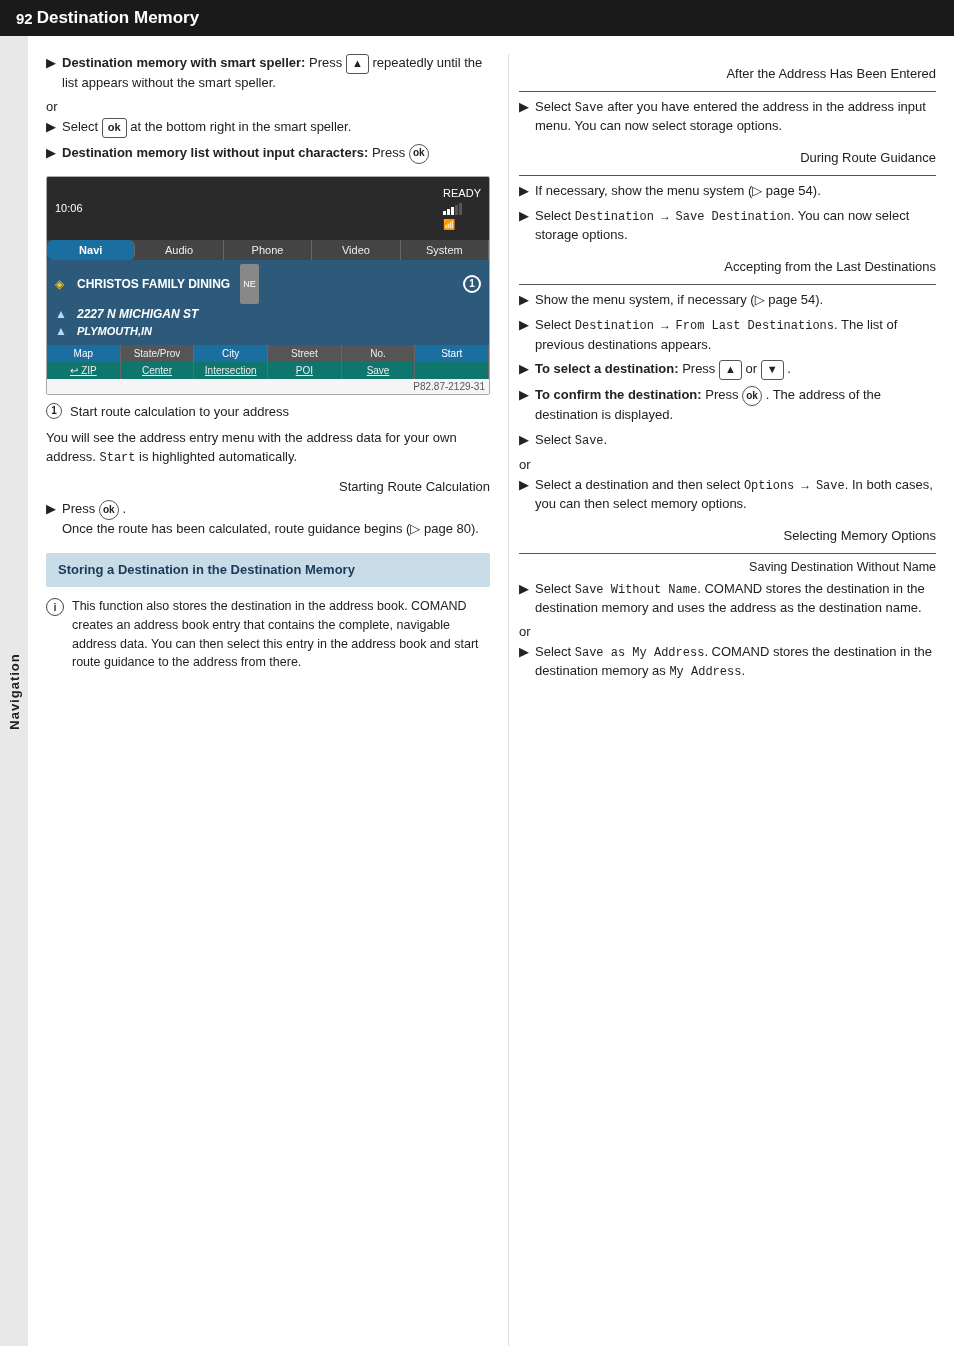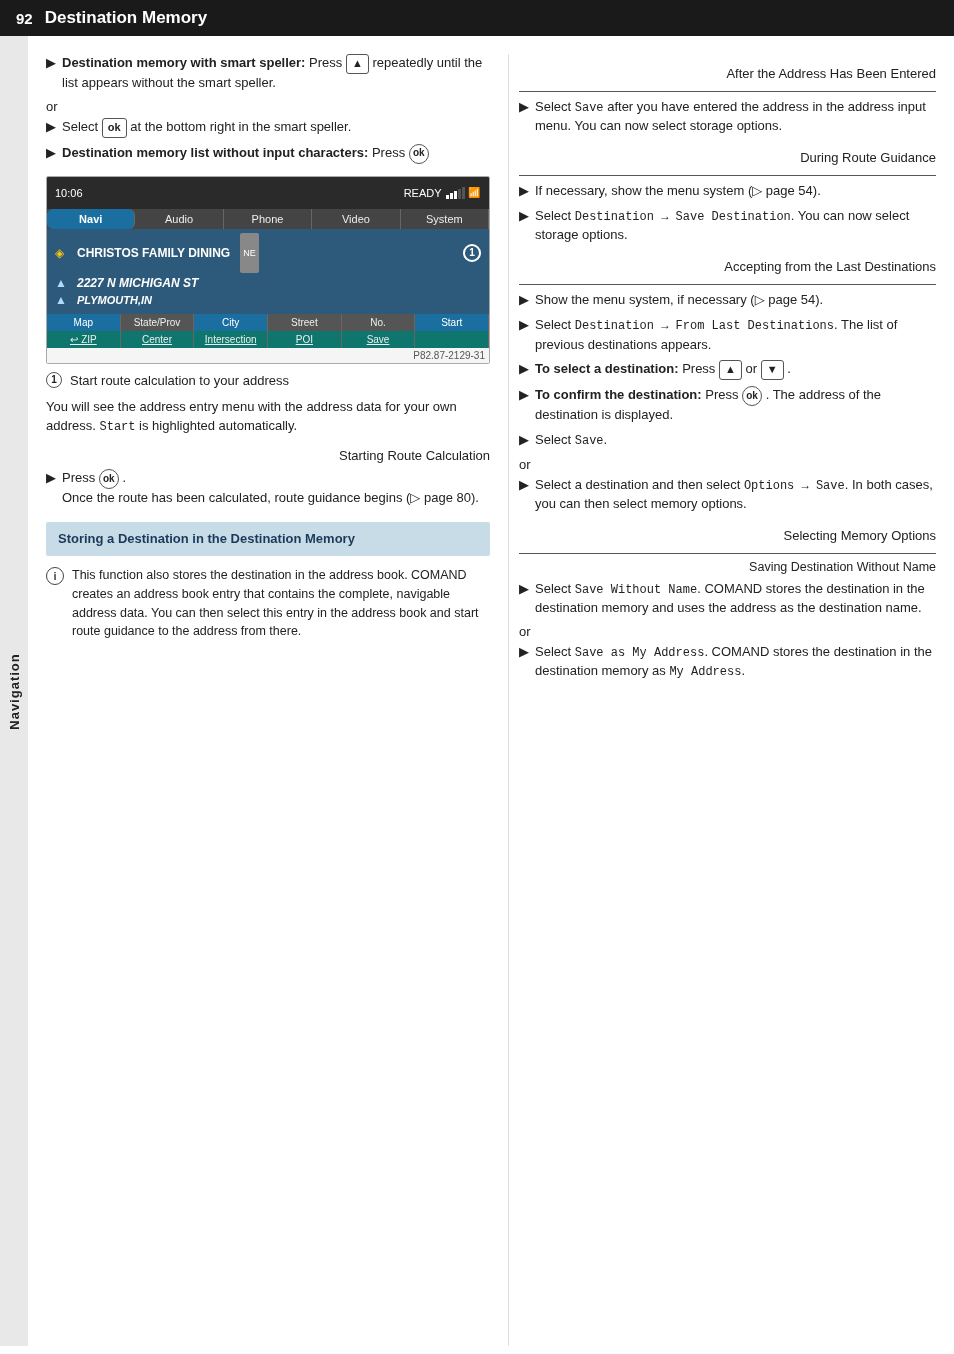--- a/index.html
+++ b/index.html
@@ -11,21 +11,21 @@
       min-height: 1354px;
       color: #222;
     }
 
     .page-header {
       background: #1a1a1a;
       color: #fff;
       padding: 8px 16px;
       display: flex;
       align-items: center;
-      gap: 12px;
+      gap: 4px;
     }
     .page-number {
       font-size: 15px;
       font-weight: bold;
       color: #fff;
     }
     .page-title-header {
       font-size: 17px;
       font-weight: bold;
       color: #fff;
@@ -138,20 +138,21 @@
       display: flex;
       justify-content: space-between;
       align-items: center;
       padding: 10px 8px;
       font-size: 11px;
     }
     .nav-image-status {
       display: flex;
       align-items: flex-start;
       gap: 4px;
+      flex-direction: column;
     }
     .signal-bars {
       display: flex;
       gap: 1px;
       align-items: flex-end;
     }
     .bar { background: #fff; width: 3px; }
     .bar1 { height: 4px; }
     .bar2 { height: 6px; }
     .bar3 { height: 8px; }

